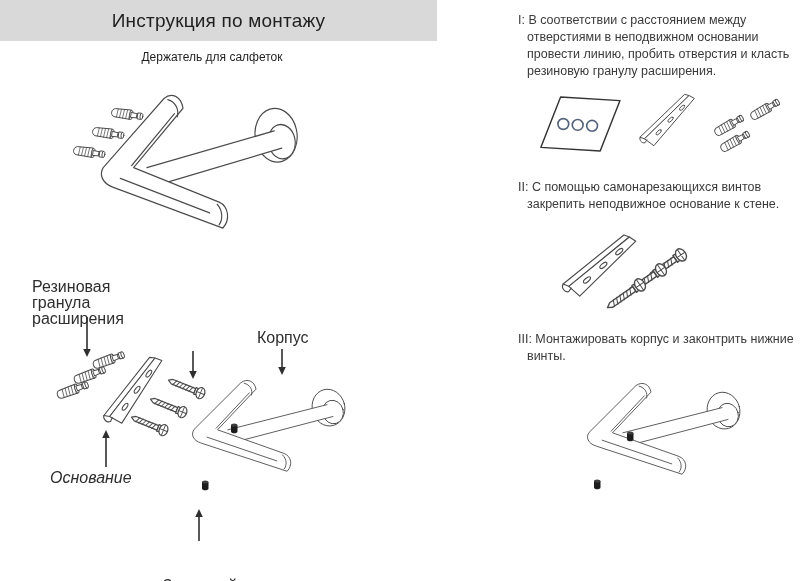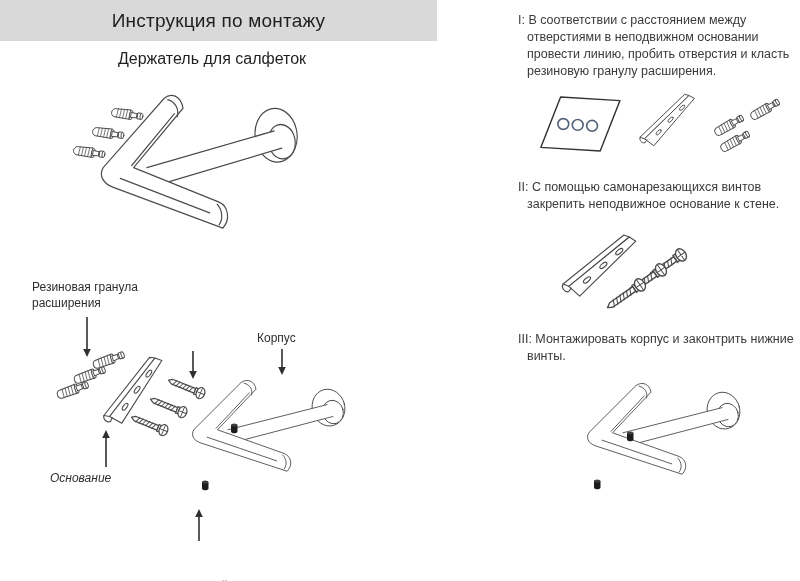--- a/index.html
+++ b/index.html
@@ -2,25 +2,25 @@
 <html><head>
 <meta charset="utf-8">
 <style>
   html,body{margin:0;padding:0;background:#fff;}
   .page{position:relative;width:800px;height:581px;background:#ffffff;
         font-family:"Liberation Sans",sans-serif;overflow:hidden;color:#3a3a3a;padding-left:45px;}
   .title-band{position:absolute;left:0;top:0;width:437px;height:41px;background:#d9d9d9;
         display:flex;align-items:center;justify-content:center;}
   .title{font-size:19px;color:#1f1f1f;letter-spacing:.2px;}
   .subtitle{position:absolute;left:0;top:50px;width:424px;text-align:center;
-        font-size:16px;color:#1f1f1f;}
+        font-size:12px;color:#1f1f1f;}
   .step-text{position:absolute;left:518px;width:278px;font-size:12.5px;line-height:17px;
         color:#3a3a3a;text-indent:-9px;padding-left:9px;}
   .step-1{top:12px;} .step-2{top:179px;} .step-3{top:331px;}
-  .part-label{position:absolute;font-size:12px;line-height:16px;color:#2e2e2e;}
+  .part-label{position:absolute;font-size:16px;line-height:16px;color:#2e2e2e;}
   .lbl-granule{left:32px;top:279px;width:126px;}
   .lbl-selftap{left:138px;top:314px;width:110px;text-align:center;}
   .lbl-korpus{left:257px;top:330px;width:60px;text-align:left;}
   .lbl-osnovanie{left:50px;top:470px;width:90px;font-style:italic;}
   .lbl-zaporny{left:160px;top:550px;width:80px;text-align:center;margin-top:28px;}
   svg.illus{position:absolute;overflow:visible;}
   .ln{stroke:#4a4a4a;stroke-width:1.2;fill:none;stroke-linecap:round;stroke-linejoin:round;}
   .fw{fill:#ffffff;stroke:#4a4a4a;stroke-width:1.2;stroke-linecap:round;stroke-linejoin:round;}
   .thin{stroke:#4a4a4a;stroke-width:.9;fill:none;stroke-linecap:round;}
   .hole{stroke:#52627a;stroke-width:1.8;fill:none;}

